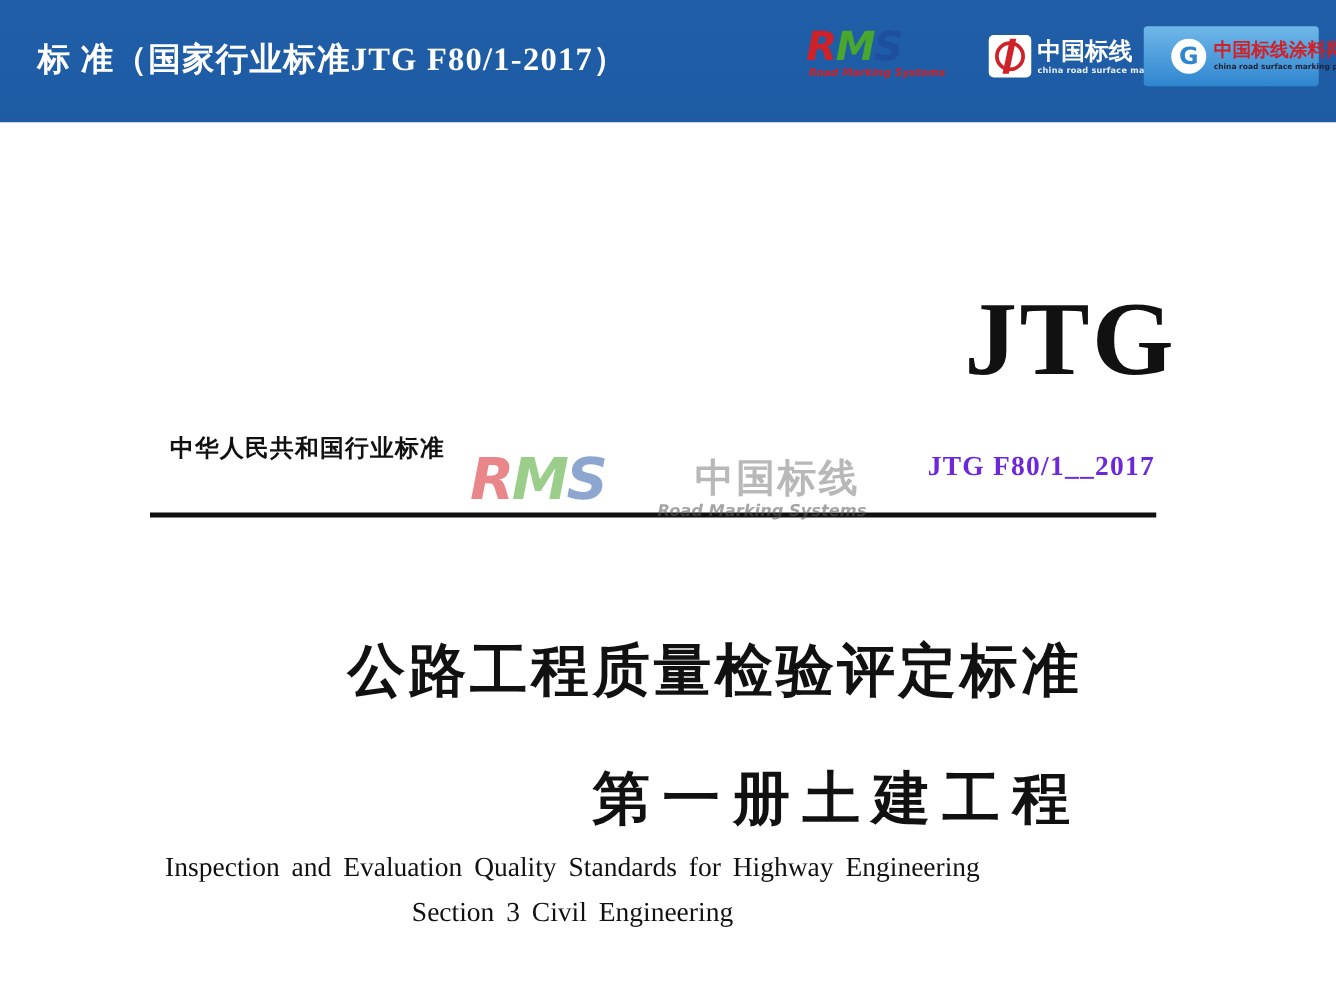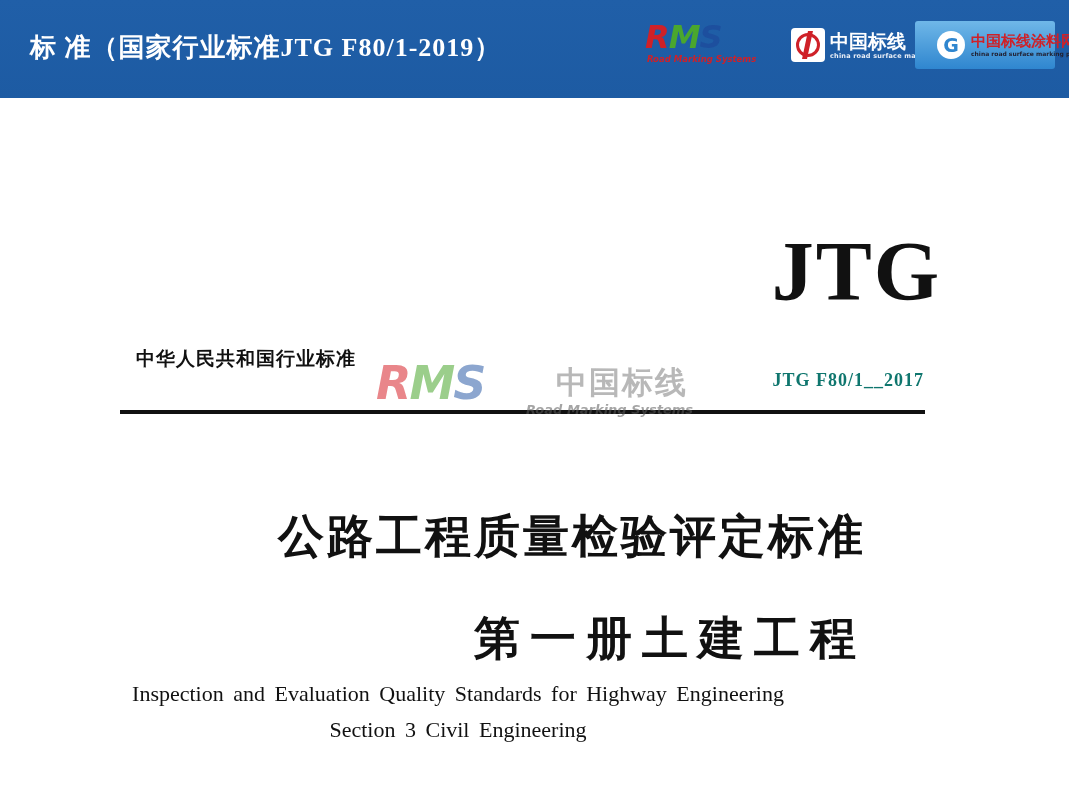--- a/index.html
+++ b/index.html
@@ -208,25 +208,25 @@
     font-weight: bold;
     font-size: 19px;
     color: #111111;
     letter-spacing: 1px;
     white-space: nowrap;
   }
 
   .std-code {
     position: absolute;
     right: 145px;
-    top: 272px;
-    font-family: "Liberation Serif", serif;
-    font-weight: bold;
-    font-size: 18px;
-    color: #0f766e;
+    top: 262px;
+    font-family: "Liberation Serif", serif;
+    font-weight: bold;
+    font-size: 22px;
+    color: #6d28d9;
     letter-spacing: 1px;
     white-space: nowrap;
   }
 
   .rule {
     position: absolute;
     left: 120px;
     top: 312px;
     width: 805px;
     height: 4px;
@@ -306,21 +306,21 @@
     opacity: .7;
     white-space: nowrap;
     letter-spacing: 2px;
     pointer-events: none;
   }
 </style>
 </head>
 <body>
 
 <div class="header">
-  <div class="header-title">标 准（国家行业标准JTG F80/1-2019）</div>
+  <div class="header-title">标 准（国家行业标准JTG F80/1-2017）</div>
 
   <div class="hdr-logos">
 
     <div class="rms-logo">
       <div class="rms-text"><span class="r">R</span><span class="m">M</span><span class="s">S</span></div>
       <div class="rms-sub">Road Marking Systems</div>
     </div>
 
     <div class="cn-logo">
       <div class="cn-mark"></div>

